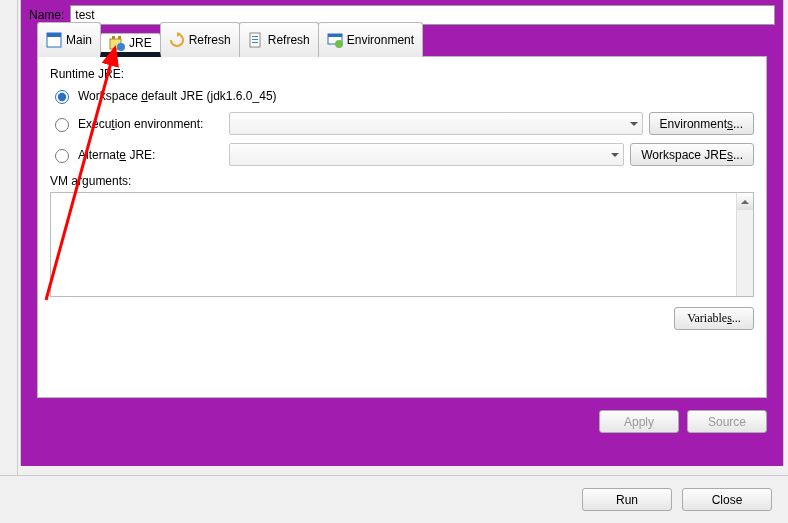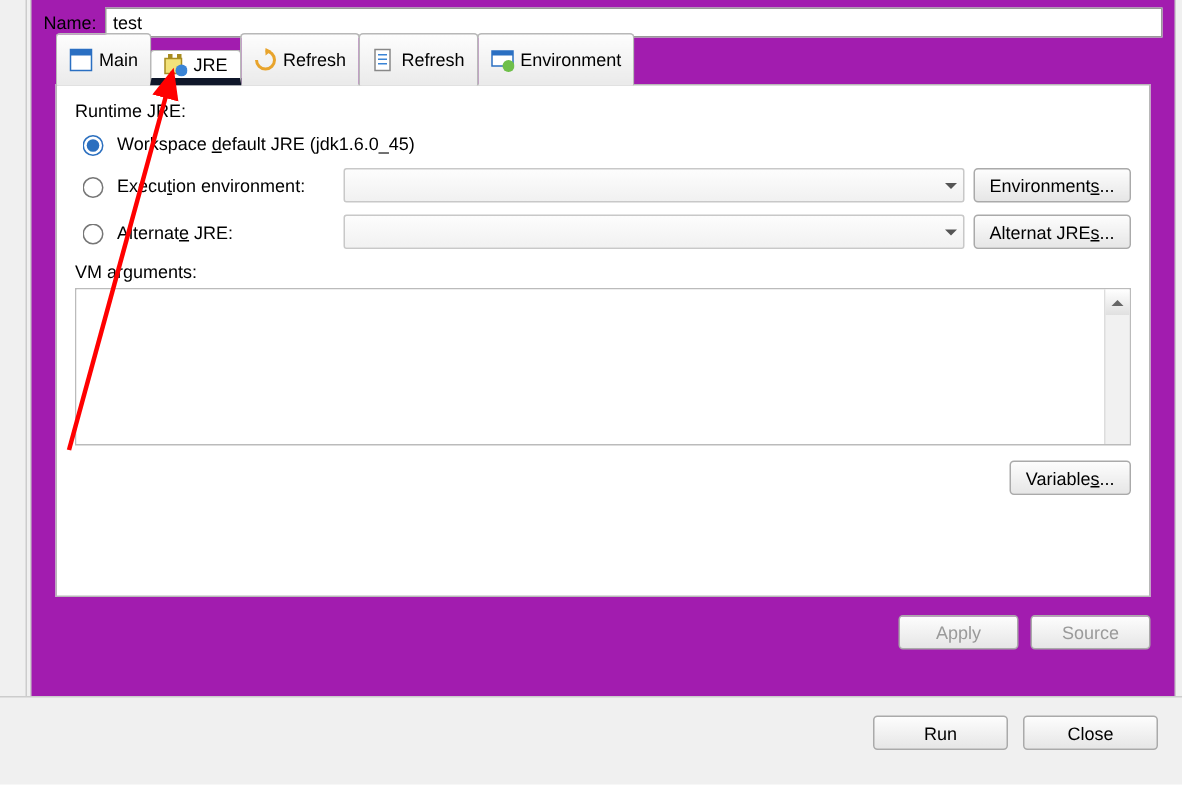--- a/index.html
+++ b/index.html
@@ -152,30 +152,30 @@
   }
   .scroll-btn {
     height: 17px;
     background: linear-gradient(#fff,#e0e0e0);
     display:flex;align-items:center;justify-content:center;
   }
   .scroll-btn .chev-up {
     width:0;height:0;border-left:4px solid transparent;border-right:4px solid transparent;border-bottom:4px solid #666;
   }
   .variables-row {
-    display: flex; justify-content: flex-end; margin-top: 10px;
+    display: flex; justify-content: flex-end; margin-top: 10px; font-family: Liberation Serif, serif;
   }
   .panel-buttons {
     display: flex; justify-content: flex-end; gap: 8px;
     margin: 12px 8px 0 8px;
     align-items: center;
   }
   .bottom-bar {
     position: absolute;
-    left: 0; right: 0; bottom: 11px;
+    left: 0; right: 0; bottom: 0;
     height: 48px;
     border-top: 1px solid #ccc;
     background: #f0f0f0;
     display: flex;
     align-items: center;
     justify-content: flex-end;
     gap: 10px;
     padding-right: 16px;
   }
   svg { display: block; }
@@ -281,21 +281,21 @@
 
     <div class="radio-row">
       <input type="radio" name="jre" style="">
       <span class="radio-label">
         <span>Alternat</span><span class="underline">e</span><span> JRE:</span>
       </span>
       <div class="combo">
         <span class="chev"></span>
       </div>
       <button class="btn">
-        <span>Alternat JRE</span>
+        <span>Workspace JRE</span>
           <span class="underline">s</span>
           <span>...</span>
       </button>
     </div>
 
     <span class="vm-label">
       <span>VM ar</span><span class="underline">g</span><span>uments:</span>
     </span>
     <div class="vm-box-wrap">
       <textarea class="vm-textarea" style=""></textarea>

